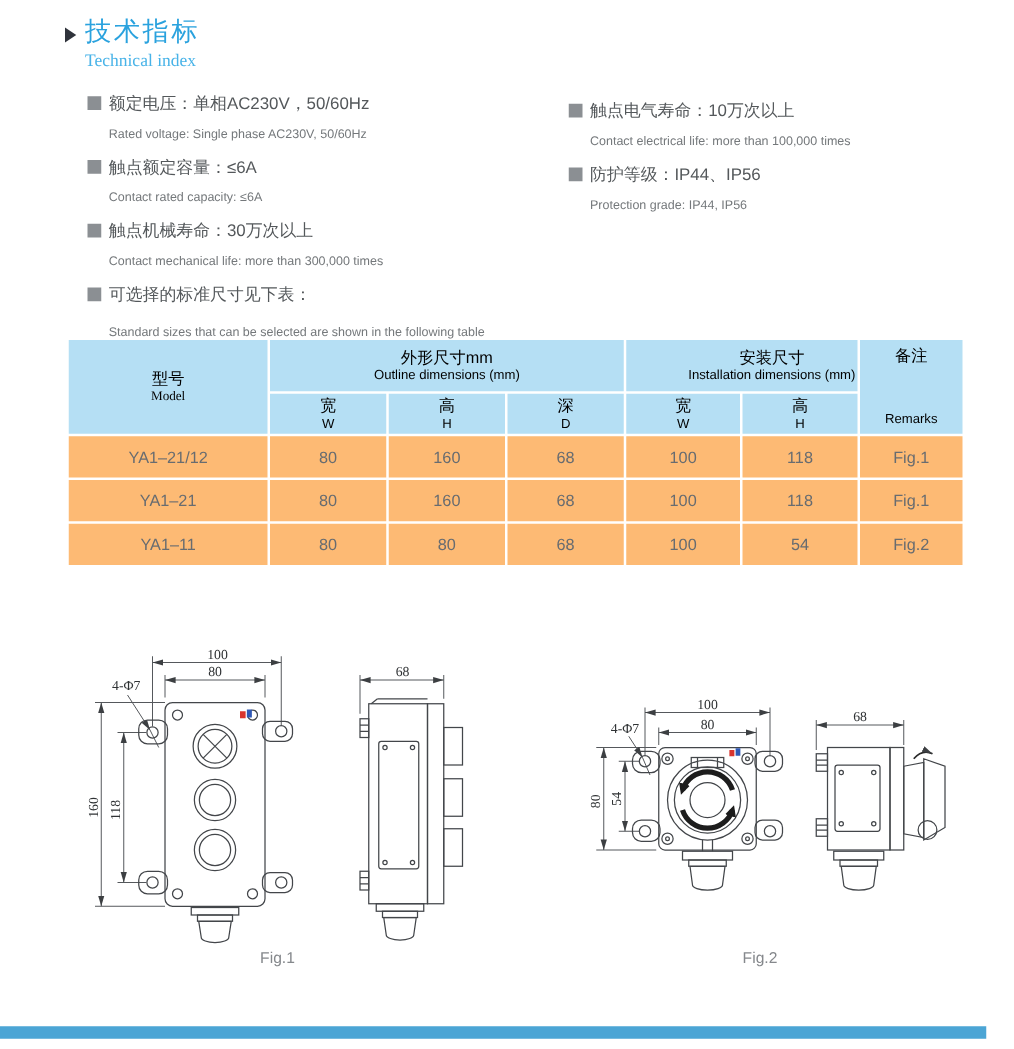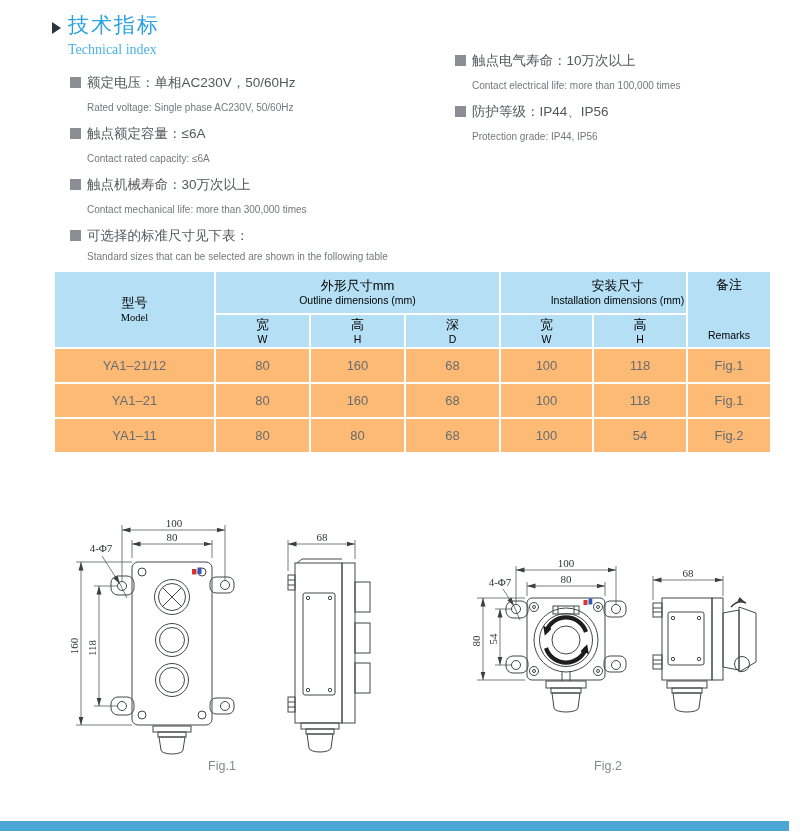--- a/index.html
+++ b/index.html
@@ -9,28 +9,28 @@
   }
   
   .hdr{position:absolute;left:52px;top:12px;font-family:Liberation Serif, serif;}
   .tri{position:absolute;left:0;top:10px;width:0;height:0;
        border-left:9px solid #2f333b;border-top:6px solid transparent;border-bottom:6px solid transparent;}
   .title-cn{margin-left:16px;font-size:21px;line-height:26px;color:#2aa2de;letter-spacing:2px;}
   .title-en{margin-left:16px;font-size:14px;line-height:16px;color:#48b3e8;margin-top:4px;}
 
   
   .specs-left{position:absolute;left:70px;top:74px;width:392px;}
-  .specs-right{position:absolute;left:455px;top:52px;width:350px;}
+  .specs-right{position:absolute;left:455px;top:80px;width:350px;}
   .spec-cn{display:flex;align-items:center;gap:6px;font-size:13.5px;color:#54585b;
            height:17px;line-height:17px;margin-bottom:8px;white-space:nowrap;}
   .bullet{width:11px;height:11px;background:#8b8f93;flex:none;}
   .spec-en{margin-left:17px;font-size:10px;color:#74787b;height:17px;line-height:17px;
            margin-bottom:9px;white-space:nowrap;}
   .note{margin-top:5px;}
-  .note .spec-cn{margin-bottom:4px;}
+  .note .spec-cn{margin-bottom:14px;}
 
   
   .size-table{position:absolute;left:55px;top:272px;display:grid;
     grid-template-columns:159px 93px 93px 93px 91px 92px 82px;
     grid-template-rows:41px 32px 33px 33px 33px;gap:2px;}
   .cell{display:flex;flex-direction:column;align-items:center;justify-content:center;text-align:center;}
   .hcell{background:#b5dff4;color:#000000;}
   .hcell .cn{font-size:13px;line-height:16px;}
   .hcell .en{font-size:10.5px;line-height:13px;}
   .bcell{background:#fdba74;color:#686c70;font-size:13px;}

